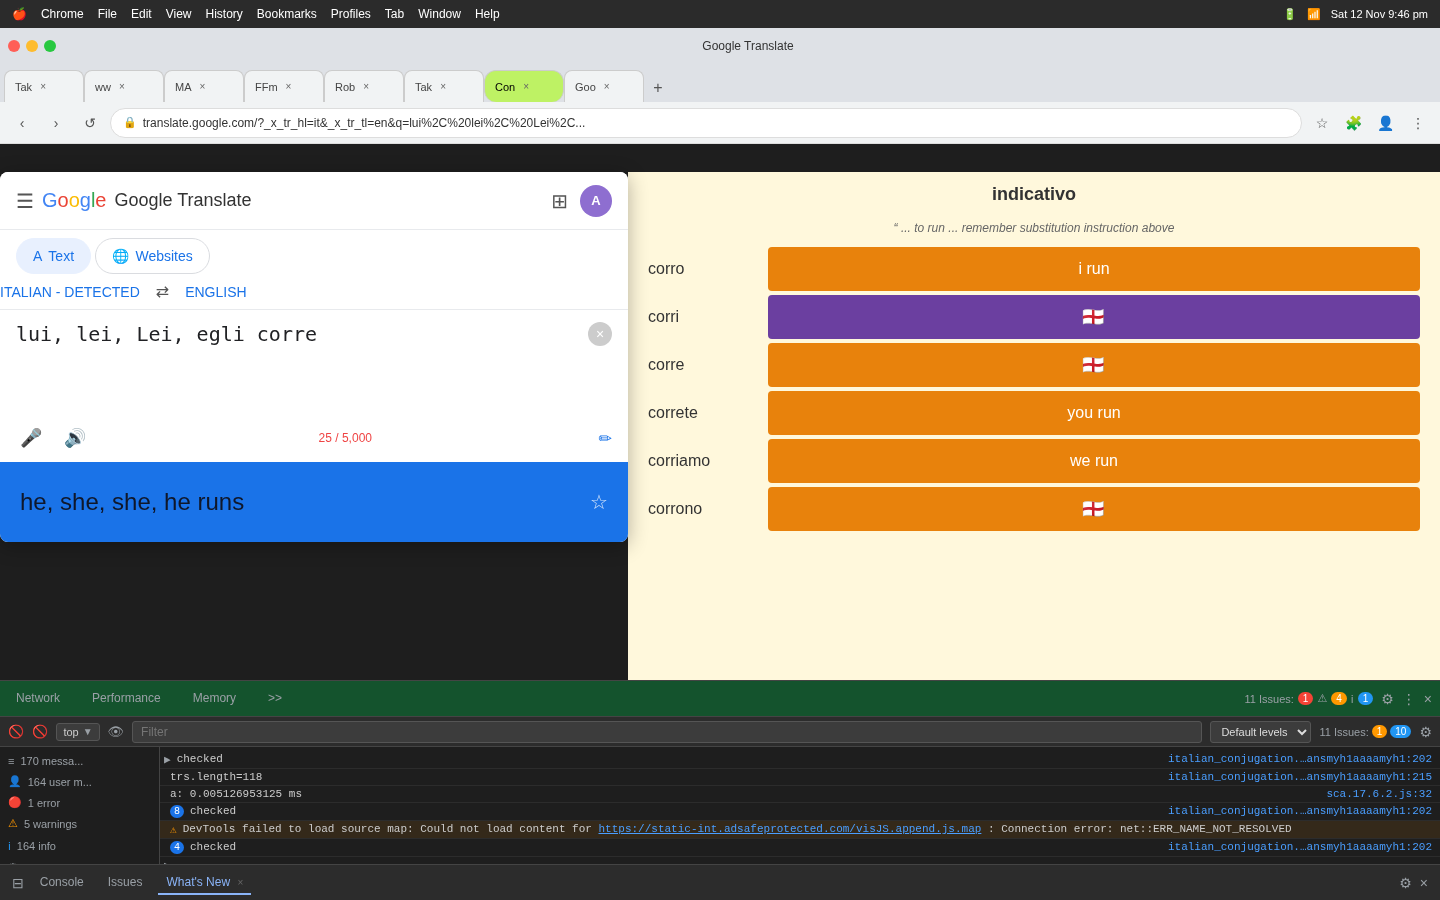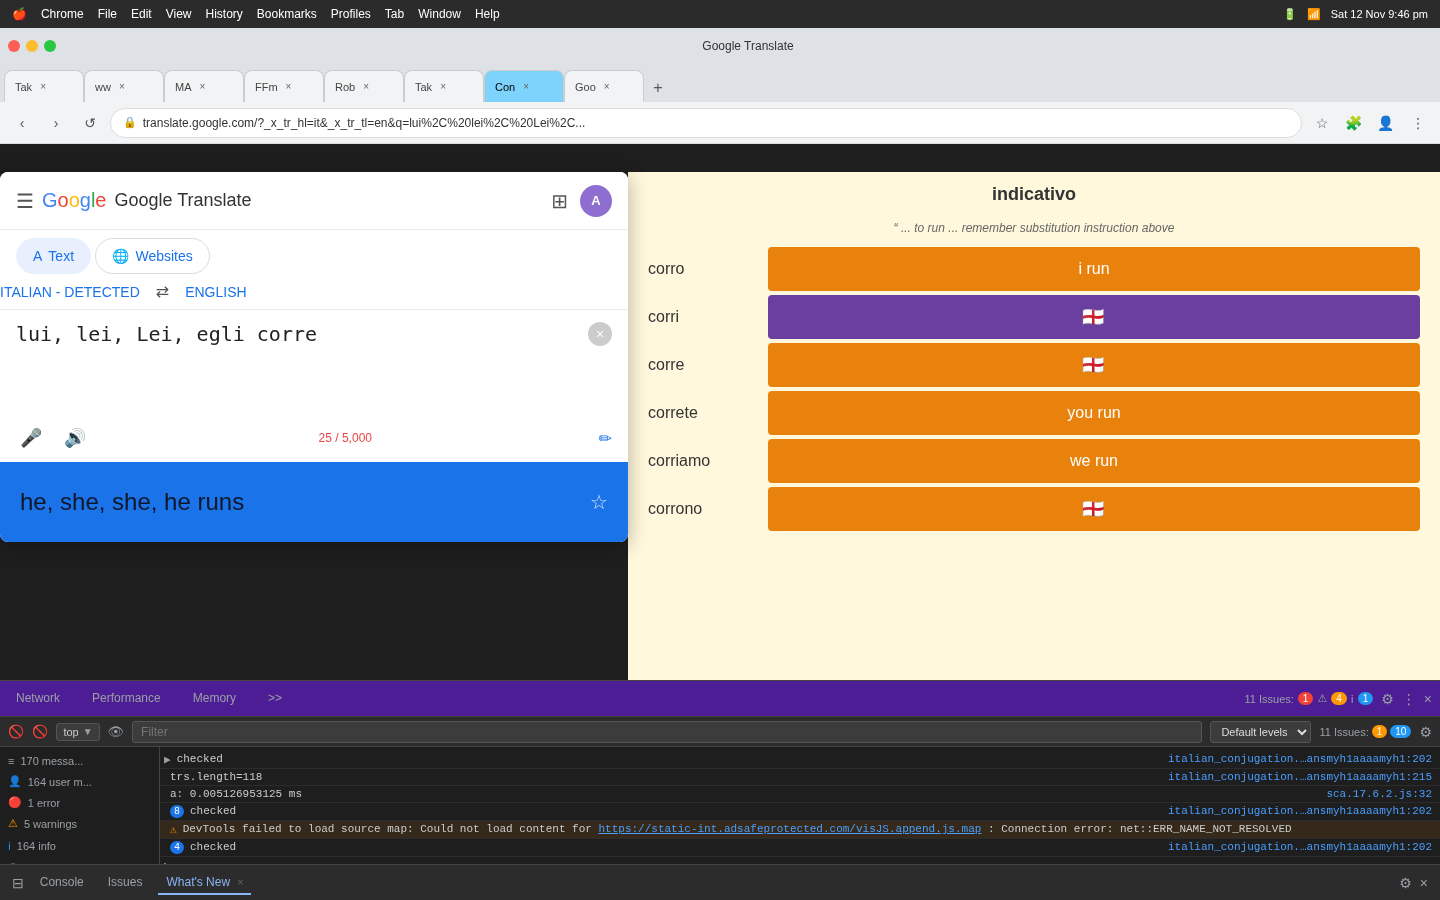--- a/index.html
+++ b/index.html
@@ -64,21 +64,21 @@
       font-size: 11px;
       color: #444;
       white-space: nowrap;
       max-width: 130px;
       gap: 4px;
       border: 1px solid #ccc;
       border-bottom: none;
       cursor: pointer;
       min-width: 80px;
     }
-    .chrome-tab.active { background: #7dd3fc; color: #000; font-weight: 500; }
+    .chrome-tab.active { background: #bef264; color: #000; font-weight: 500; border-radius: 12px; }
     .chrome-tab-close { margin-left: 4px; font-size: 10px; color: #666; cursor: pointer; }
     .tab-plus { width: 28px; height: 28px; display: flex; align-items: center; justify-content: center; font-size: 16px; color: #555; cursor: pointer; }
 
     
     .chrome-addressbar {
       height: 42px;
       background: #f1f3f4;
       display: flex;
       align-items: center;
       padding: 0 8px;
@@ -284,21 +284,21 @@
       right: 0;
       height: 220px;
       background: #1e1e1e;
       border-top: 1px solid #444;
       display: flex;
       flex-direction: column;
     }
 
     .devtools-toolbar {
       height: 36px;
-      background: #4c1d95;
+      background: #14532d;
       display: flex;
       align-items: center;
       padding: 0 8px;
       gap: 16px;
       border-bottom: 1px solid #444;
     }
     .devtools-tab {
       font-size: 12px;
       color: #9aa0a6;
       cursor: pointer;

